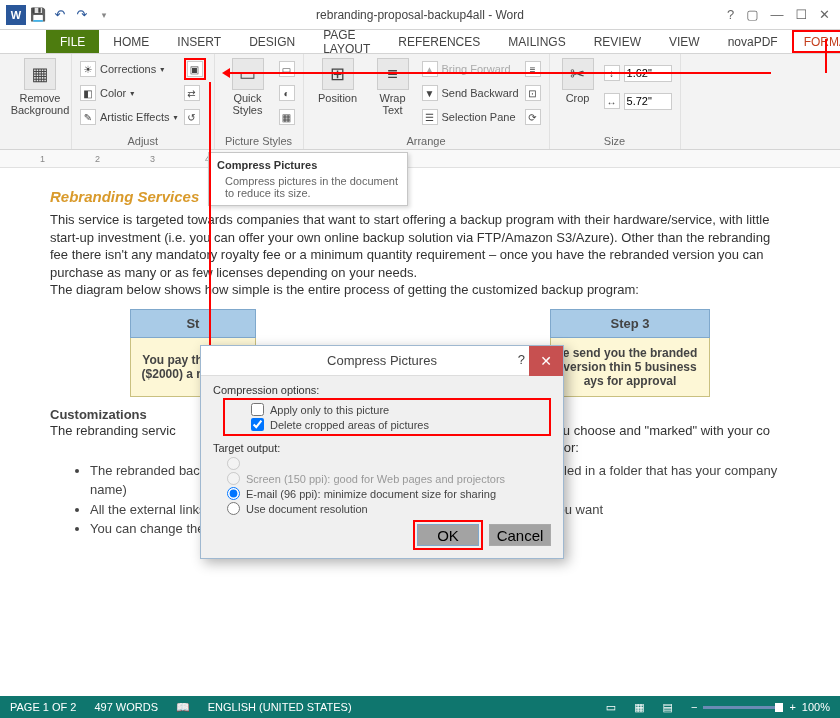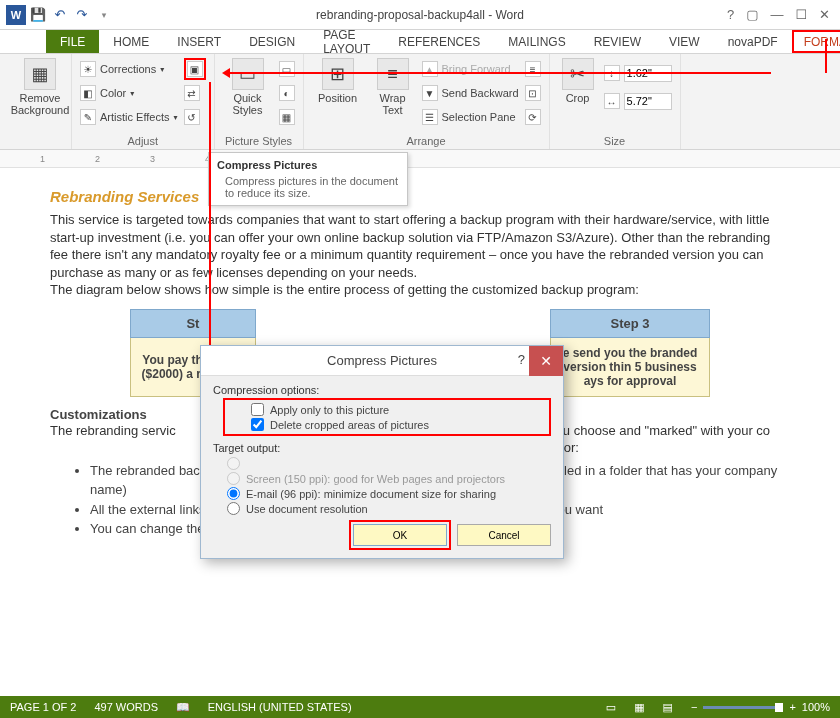--- a/index.html
+++ b/index.html
@@ -49,24 +49,24 @@
 .dialog { position: absolute; top: 345px; left: 200px; width: 364px; background: #f0f0f0; border: 1px solid #9fb8d0; box-shadow: 4px 4px 12px rgba(0,0,0,0.3); z-index: 10; }
 .dialog .dlg-title { background: #fff; height: 30px; display: flex; align-items: center; justify-content: center; position: relative; font-size: 13px; color: #444; border-bottom:1px solid #ddd; }
 .dialog .dlg-title .help { position: absolute; right: 38px; top: 6px; font-size: 13px; color:#444; }
 .dialog .dlg-title .close { position: absolute; right: 0; top: 0; width: 34px; height: 30px; background: #c75050; color: #fff; display: flex; align-items: center; justify-content: center; font-size: 14px; }
 .dialog .dlg-body { padding: 8px 12px 12px 12px; }
 .dialog legend { font-size: 11px; color: #333; margin-bottom: 2px; }
 .dialog .opt { display: flex; align-items: center; gap: 6px; font-size: 11px; padding: 1px 0 1px 14px; }
 .dialog .opt.disabled { color: #999; }
 .dialog .highlight-box { border: 2px solid #ff0000; padding: 2px 12px; margin: 2px 0 6px 10px; }
 .dialog .btns { display: flex; justify-content: flex-end; gap: 10px; margin-top: 8px; }
-.dialog .btns button { width: 94px; height: 22px; font-size: 10px; border: 1px solid #aaa; background: #fef9c3; cursor:pointer; }
+.dialog .btns button { width: 62px; height: 22px; font-size: 15px; border: 1px solid #aaa; background: #a3a3a3; cursor:pointer; }
 .dialog .btns .ok { outline: 2px solid #ff0000; outline-offset: 2px; border-color:#7fa8cc; }
 
-.statusbar { position: absolute; bottom: 0; left: 0; right: 0; height: 22px; background: #4d7c0f; color: #fff; display: flex; align-items: center; font-size: 11px; padding: 0 10px; gap: 18px; }
+.statusbar { position: absolute; bottom: 0; left: 0; right: 0; height: 22px; background: #0f766e; color: #fff; display: flex; align-items: center; font-size: 11px; padding: 0 10px; gap: 18px; }
 .statusbar .spacer { flex: 1; }
 .statusbar .zoom { display: flex; align-items: center; gap: 6px; }
 .statusbar .slider { width: 80px; height: 3px; background: #6b8bb5; position: relative; }
 .statusbar .slider .thumb { position: absolute; right: 0; top: -3px; width: 8px; height: 9px; background: #fff; }
 
 .arrow { position: absolute; z-index: 8; pointer-events: none; }
 .arrow-h { top: 72px; left: 225px; width: 546px; height: 2px; background: #ff0000; }
 .arrow-h::before { content:''; position:absolute; left:-8px; top:-4px; border:5px solid transparent; border-right:8px solid #ff0000; }
 .arrow-v { top: 82px; left: 209px; width: 2px; height: 298px; background: #ff0000; }
 .arrow-v2 { top: 470px; left: 418px; width: 2px; height: 72px; background: #ff0000; }

